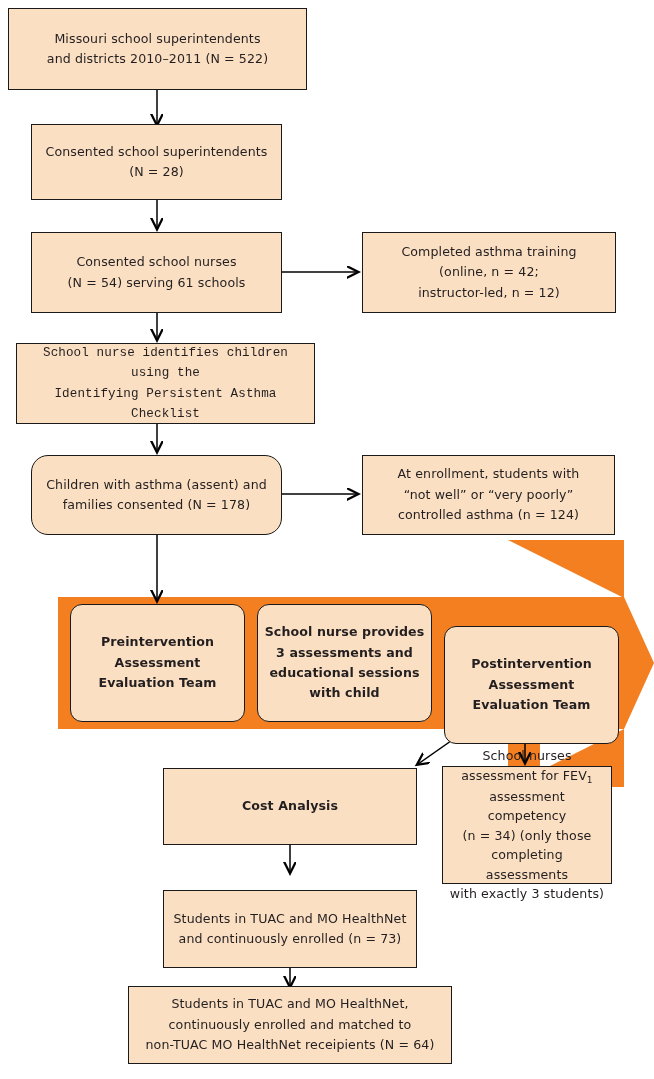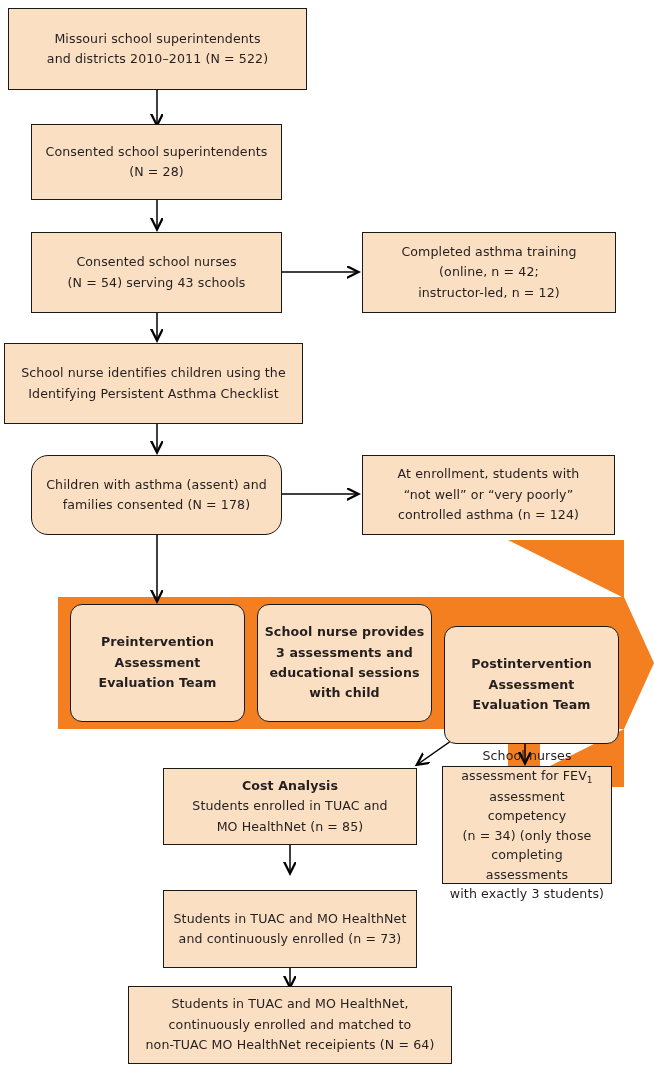--- a/index.html
+++ b/index.html
@@ -117,27 +117,27 @@
     <line x1="290" y1="950" x2="290" y2="986" marker-end="url(#ah)"></line>
   </svg>
 
   <div class="node" style="left:8px; top:8px; width:299px; height:82px;">Missouri school superintendents
 and districts 2010–2011 (N = 522)</div>
 
   <div class="node" style="left:31px; top:124px; width:251px; height:76px;">Consented school superintendents
 (N = 28)</div>
 
   <div class="node" style="left:31px; top:232px; width:251px; height:81px;">Consented school nurses
-(N = 54) serving 43 schools</div>
+(N = 54) serving 61 schools</div>
 
   <div class="node" style="left:362px; top:232px; width:254px; height:81px;">Completed asthma training
 (online, n = 42;
 instructor-led, n = 12)</div>
 
-  <div class="node" style="left:4px; top:343px; width:299px; height:81px;">School nurse identifies children using the
+  <div class="node" style="left:16px; top:343px; width:299px; height:81px;font-family:Liberation Mono, monospace;">School nurse identifies children using the
 Identifying Persistent Asthma Checklist</div>
 
   <div class="node" style="left:31px; top:455px; width:251px; height:80px;border-radius:17px;">Children with asthma (assent) and
 families consented (N = 178)</div>
 
   <div class="node" style="left:362px; top:455px; width:253px; height:80px;">At enrollment, students with
 “not well” or “very poorly”
 controlled asthma (n = 124)</div>
 
   <div class="node rounded bold" style="left:70px; top:604px; width:175px; height:118px;">Preintervention
@@ -148,22 +148,20 @@
 3 assessments and
 educational sessions
 with child</div>
 
   <div class="node rounded bold" style="left:444px; top:626px; width:175px; height:118px;">Postintervention
 Assessment
 Evaluation Team</div>
 
   <div class="node" style="left:163px; top:768px; width:254px; height:77px; flex-direction:column;">
     <span class="hdr">Cost Analysis</span>
-    <span>Students enrolled in TUAC and
-MO HealthNet (n = 85)</span>
   </div>
 
   <div class="node" style="left:442px; top:766px; width:170px; height:118px; flex-direction:column; line-height:1.55;">
     <span>School nurses</span>
     <span><span>assessment for FEV</span><sub>1</sub></span>
     <span>assessment competency
 (n = 34) (only those
 completing assessments
 with exactly 3 students)</span>
   </div>

